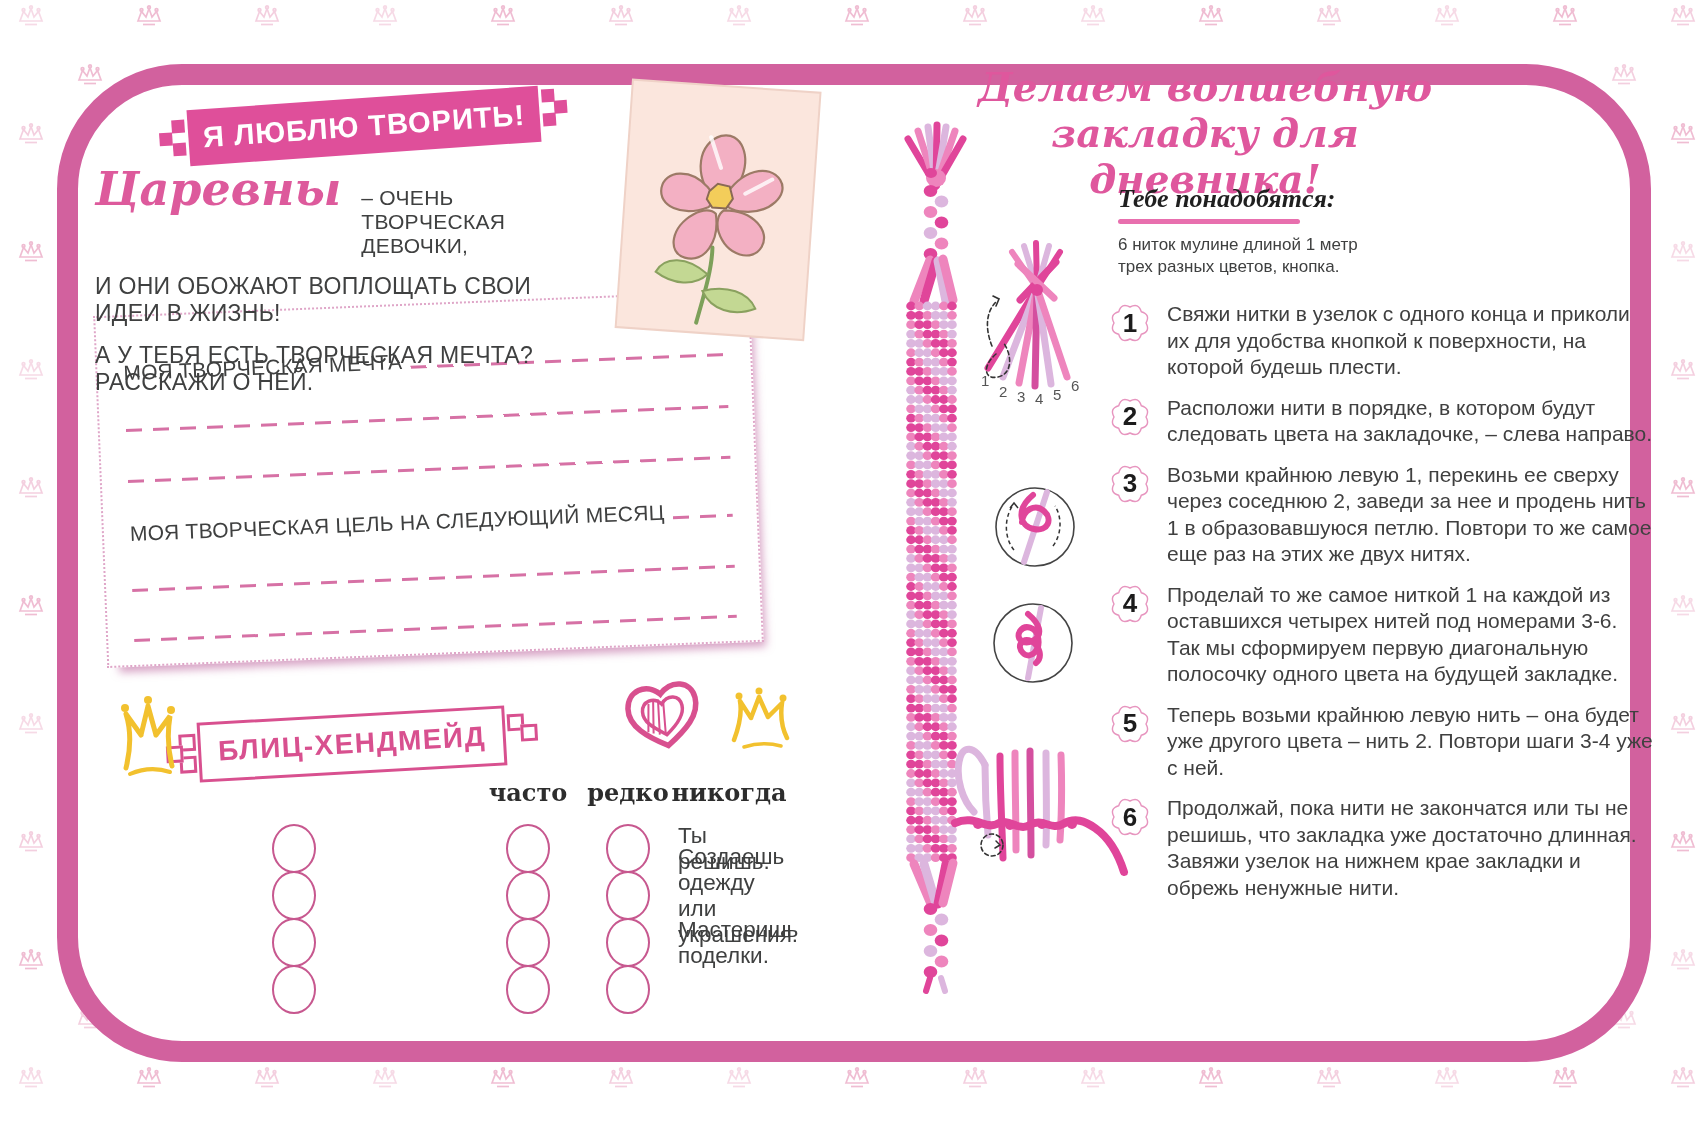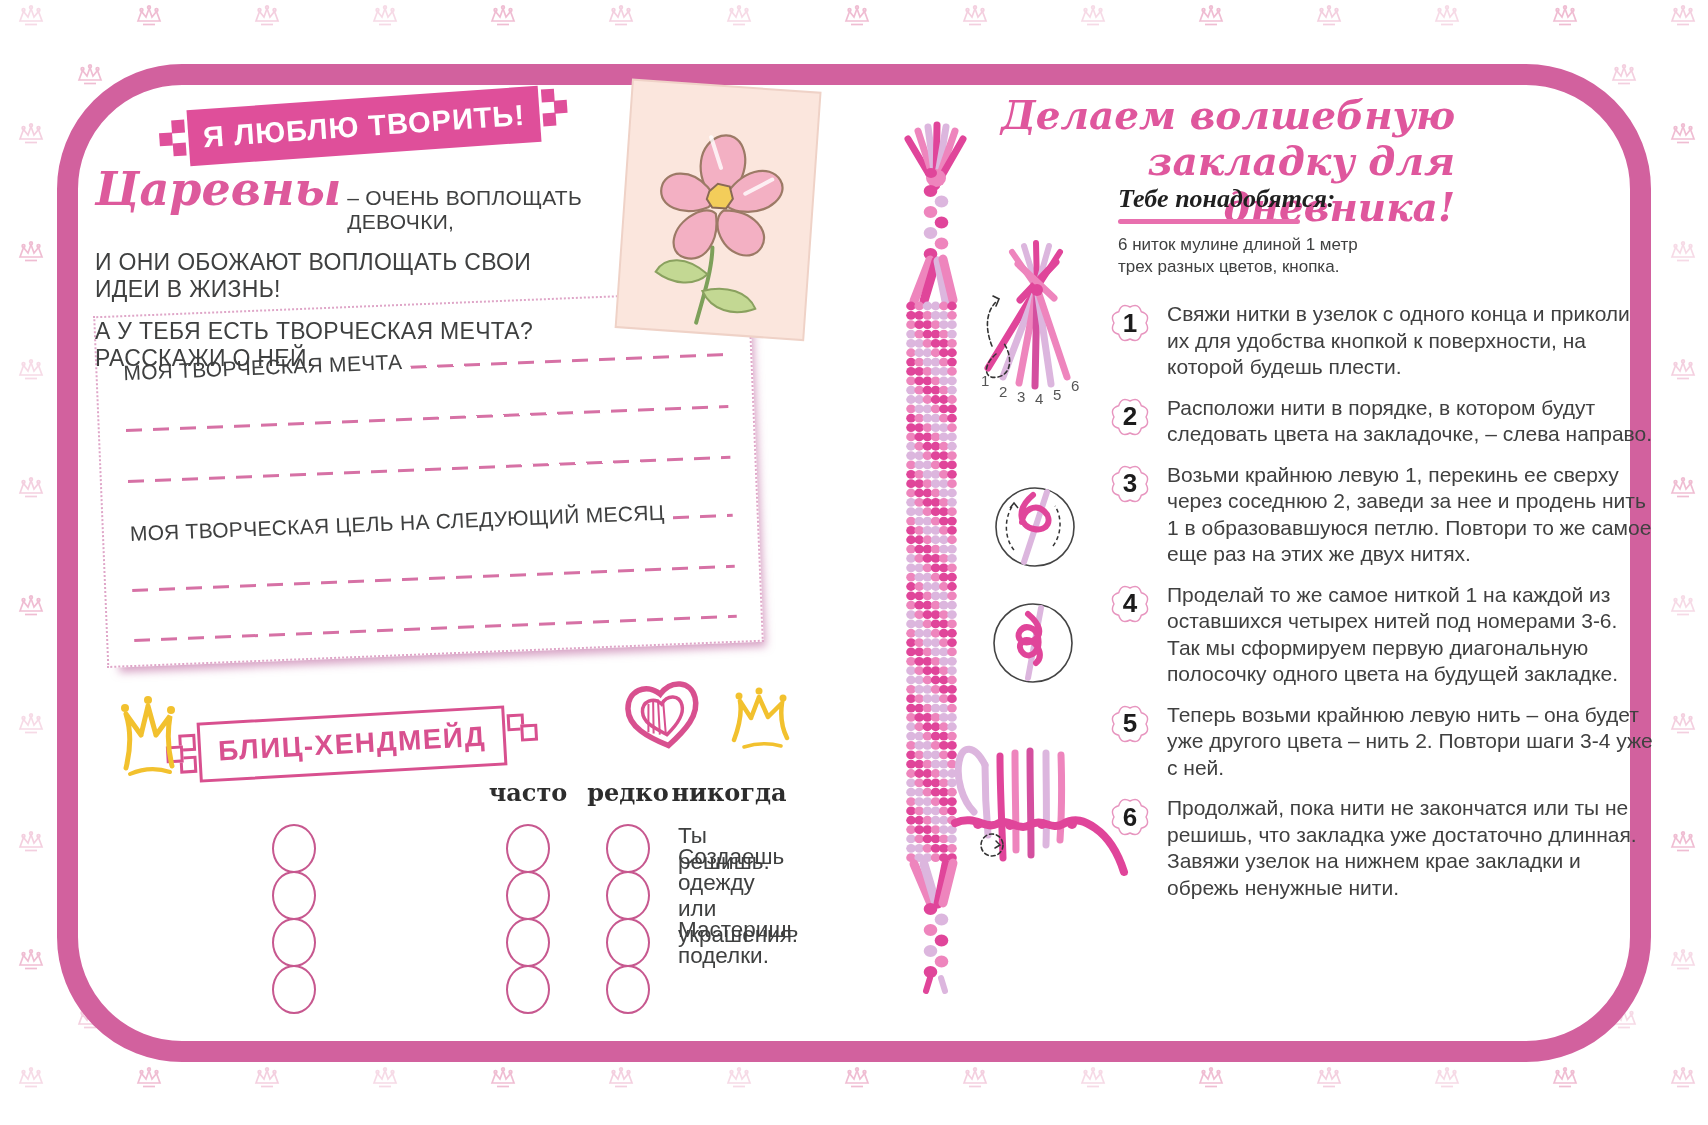--- a/index.html
+++ b/index.html
@@ -16,21 +16,21 @@
 
   
   #banner{position:absolute;left:188px;top:98px;width:352px;height:56px;z-index:4;
           background:#df4f9a;transform:rotate(-4deg);display:flex;align-items:center;justify-content:center;}
   #banner .txt{color:#fff;font-weight:bold;font-size:29px;letter-spacing:1px;white-space:nowrap;}
   .pix{position:absolute;width:13px;height:13px;background:#df4f9a;}
 
   
   #intro{position:absolute;left:95px;top:162px;width:500px;z-index:4;color:#3f4040;}
   #intro .lead{font-family:"DejaVu Serif",serif;font-style:italic;font-weight:bold;
-               font-size:46px;color:#dd5a9c;margin-right:6px;}
+               font-size:46px;color:#dd5a9c;margin-right:20px;}
   #intro .l1{display:flex;align-items:baseline;}
   #intro .caps{font-size:21px;letter-spacing:.3px;}
   #intro .row{margin-top:15px;font-size:23px;letter-spacing:.3px;}
 
   
   #paper{position:absolute;left:100px;top:303px;width:657px;height:352px;z-index:3;
          background:#fff;border:2px dotted #dfa6c8;transform:rotate(-2.3deg);
          box-shadow:7px 10px 8px -5px rgba(182,88,150,.55);box-sizing:border-box;}
   .form-row{position:absolute;left:26px;right:24px;display:flex;align-items:baseline;}
   .form-label{font-size:21px;color:#3f4040;letter-spacing:.3px;white-space:nowrap;}
@@ -49,21 +49,21 @@
   
   #quiz{position:absolute;left:110px;top:778px;z-index:3;display:grid;
         grid-template-columns:368px 100px 100px 102px;grid-auto-rows:47px;}
   #quiz .hdr{height:42px;display:flex;align-items:flex-start;justify-content:center;
         font-family:"DejaVu Serif",serif;font-weight:bold;font-size:24px;color:#2d2d2d;}
   #quiz .q{display:flex;align-items:center;font-size:22.5px;color:#3f4040;}
   #quiz .cell{display:flex;align-items:center;justify-content:center;}
   .bubble{width:40px;height:45px;border:2.5px solid #c7588f;border-radius:50%;background:#fff;}
 
   
-  #r-title{position:absolute;left:955px;top:92px;width:500px;z-index:3;text-align:right;
+  #r-title{position:absolute;left:955px;top:64px;width:500px;z-index:3;text-align:center;
            font-family:"DejaVu Serif",serif;font-style:italic;font-weight:bold;
            font-size:39px;line-height:1.18;color:#df579d;}
   #materials{position:absolute;left:1118px;top:184px;width:430px;z-index:3;}
   #materials .head{font-family:Liberation Serif, serif;font-style:italic;font-weight:bold;
            font-size:26px;color:#1f1f1f;}
   #materials .bar{width:182px;height:5px;background:#e86fae;border-radius:3px;margin:5px 0 10px 0;}
   #materials .line{font-size:17px;color:#3f4040;line-height:1.32;}
 
   #steps{position:absolute;left:1106px;top:299px;width:548px;z-index:3;}
   .step{display:flex;gap:13px;margin-bottom:12px;}
@@ -379,21 +379,21 @@
     <span class="pix" style="left:-29px;top:21px"></span>
     <span class="pix" style="right:-16px;top:4px"></span>
     <span class="pix" style="right:-28px;top:16px"></span>
     <span class="pix" style="right:-16px;top:28px"></span>
     <span class="txt">Я ЛЮБЛЮ ТВОРИТЬ!</span>
   </div>
 
   <div id="intro">
     <div class="l1">
       <span class="lead">Царевны</span>
-      <span class="caps">– ОЧЕНЬ ВОПЛОЩАТЬ ДЕВОЧКИ,</span>
+      <span class="caps">– ОЧЕНЬ ТВОРЧЕСКАЯ ДЕВОЧКИ,</span>
     </div>
     <div class="row caps">И ОНИ ОБОЖАЮТ ВОПЛОЩАТЬ СВОИ ИДЕИ В ЖИЗНЬ!</div>
     <div class="row caps">А У ТЕБЯ ЕСТЬ ТВОРЧЕСКАЯ МЕЧТА? РАССКАЖИ О НЕЙ.</div>
   </div>
 
   <svg id="flower-card" width="200" height="262" viewBox="0 0 200 262">
     <rect x="4" y="6" width="188" height="248" fill="#fbe6dd" stroke="#efd2c7" stroke-width="2"></rect>
     <g>
       <path d="M95,168 C96,190 90,215 84,244" fill="none" stroke="#7da05a" stroke-width="4" stroke-linecap="round"></path>
       <path d="M92,195 C70,178 48,180 40,196 C58,208 80,208 92,195 Z" fill="#c3d893" stroke="#8aa15f" stroke-width="2"></path>

